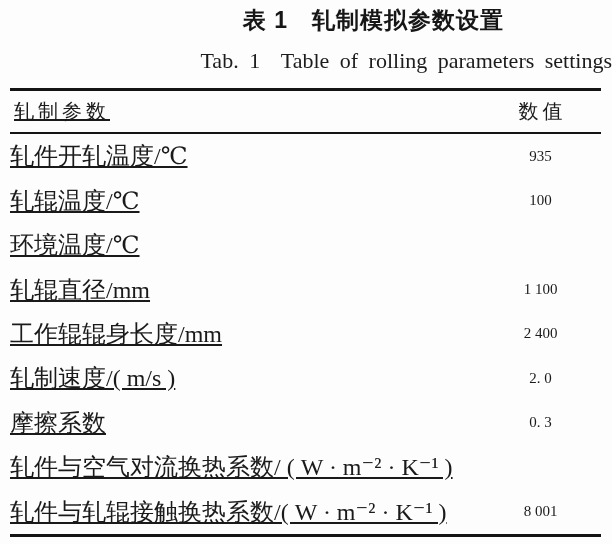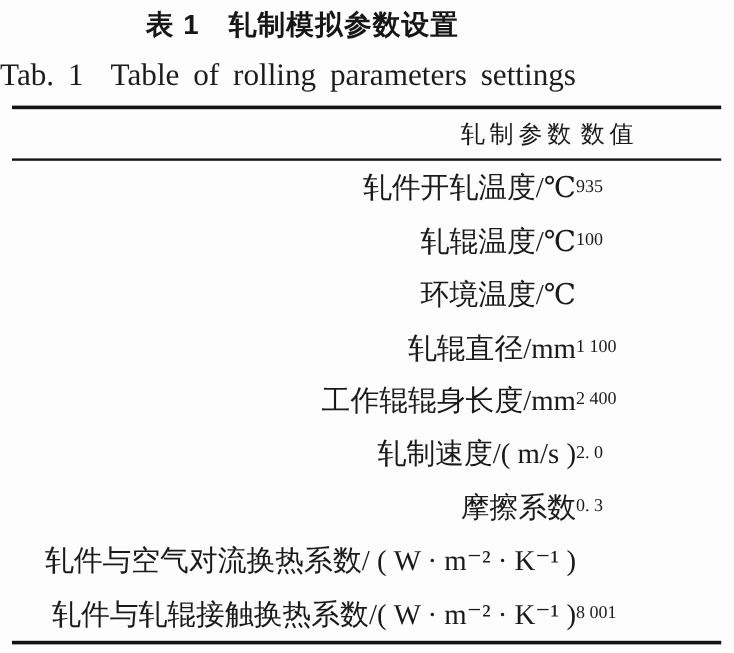--- a/index.html
+++ b/index.html
@@ -14,36 +14,36 @@
     background: #fdfdfd;
     color: #1a1a1a;
     font-family: "Liberation Serif", "DejaVu Serif", serif;
     overflow: hidden;
   }
   .title-zh {
     position: absolute;
     top: 5px;
     left: 0;
     width: 504px;
-    text-align: center;
+    text-align: right;
     font-family: "Liberation Sans", "DejaVu Sans", sans-serif;
     font-weight: bold;
     font-size: 23px;
     letter-spacing: 1px;
     white-space: pre;
     color: #161616;
   }
   .title-en {
     position: absolute;
     top: 48px;
     left: 0;
     width: 612px;
-    text-align: left;
+    text-align: right;
     font-family: "Liberation Serif", "DejaVu Serif", serif;
-    font-size: 26px;
+    font-size: 22px;
     word-spacing: 5px;
     white-space: pre;
     color: #1c1c1c;
   }
   .table-wrap {
     position: absolute;
     left: 10px;
     top: 88px;
     width: 591px;
     height: 449px;
@@ -67,27 +67,28 @@
     flex-direction: column;
   }
   .row {
     flex: 1 1 0;
     display: flex;
     align-items: center;
   }
   .c1 {
     width: 470px;
     flex: 0 0 470px;
-    text-align: right;
+    text-align: left;
     white-space: pre;
+    text-decoration: underline;
   }
   .c2 {
     width: 121px;
     flex: 0 0 121px;
-    text-align: left;
+    text-align: center;
     white-space: pre;
   }
   .thead .c1 { letter-spacing: 4px; text-indent: 4px; }
   .thead .c2 { letter-spacing: 4px; text-indent: 4px; }
   .row .c1 { font-size: 24px; }
   .row .c2 { font-size: 15px; }
 </style>
 </head>
 <body>
 

